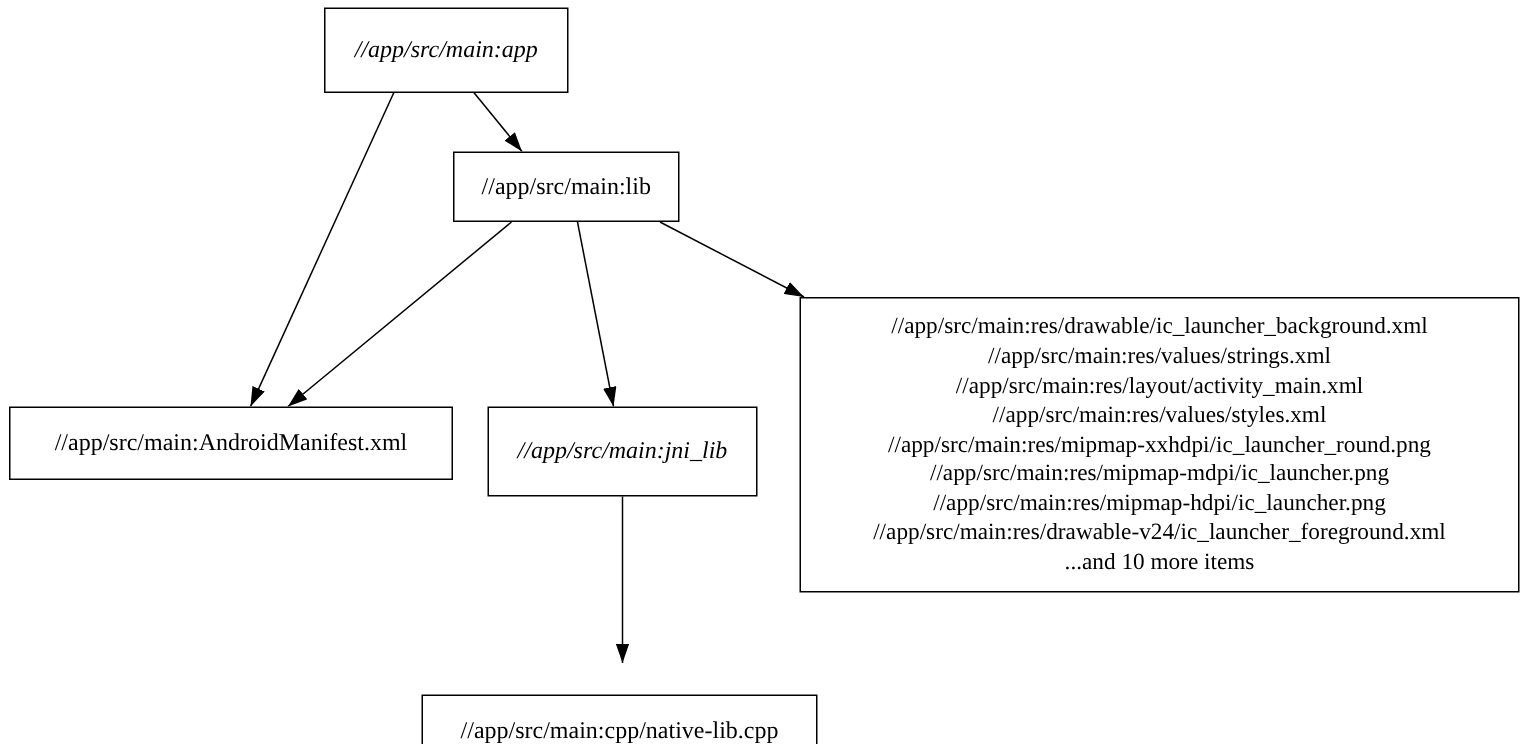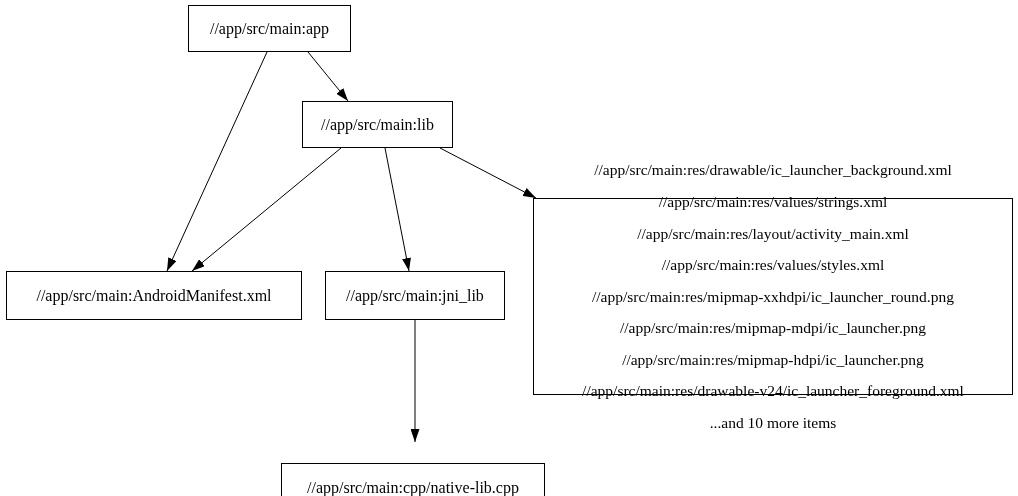--- a/index.html
+++ b/index.html
@@ -29,25 +29,25 @@
     font-size: 16px;
     line-height: 1.2;
     white-space: nowrap;
   }
   .node.multiline {
     flex-direction: column;
     font-size: 15.5px;
     line-height: 19.6px;
     justify-content: center;
   }
-  #node-app      { left: 188px; top:   5px; width: 163px; height: 47px; }
+  #node-app      { left: 216px; top:   5px; width: 163px; height: 57px; font-style: italic; }
   #node-lib      { left: 302px; top: 101px; width: 151px; height: 47px; align-items: center; }
   #node-manifest { left:   6px; top: 271px; width: 296px; height: 49px; }
-  #node-jni      { left: 325px; top: 271px; width: 180px; height: 49px; }
-  #node-res      { left: 533px; top: 198px; width: 480px; height: 197px; gap: 12px; }
+  #node-jni      { left: 325px; top: 271px; width: 180px; height: 60px; font-style: italic; }
+  #node-res      { left: 533px; top: 198px; width: 480px; height: 197px; }
   #node-cpp      { left: 281px; top: 442px; width: 264px; height: 49px; margin-top: 21px; }
 </style>
 </head>
 <body>
 
 <div class="canvas">
 
   <svg class="edges" viewBox="0 0 1018 496" xmlns="http://www.w3.org/2000/svg">
     <defs>
       <marker id="arrow" markerUnits="userSpaceOnUse" markerWidth="13" markerHeight="9" refX="13" refY="4.5" orient="auto">

